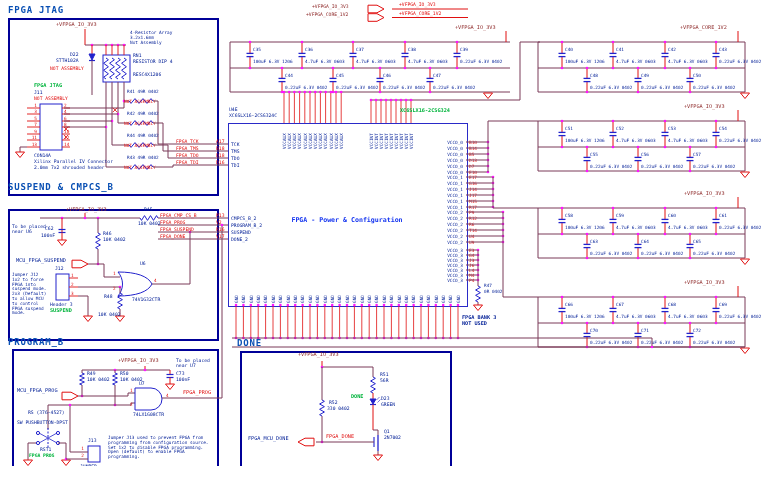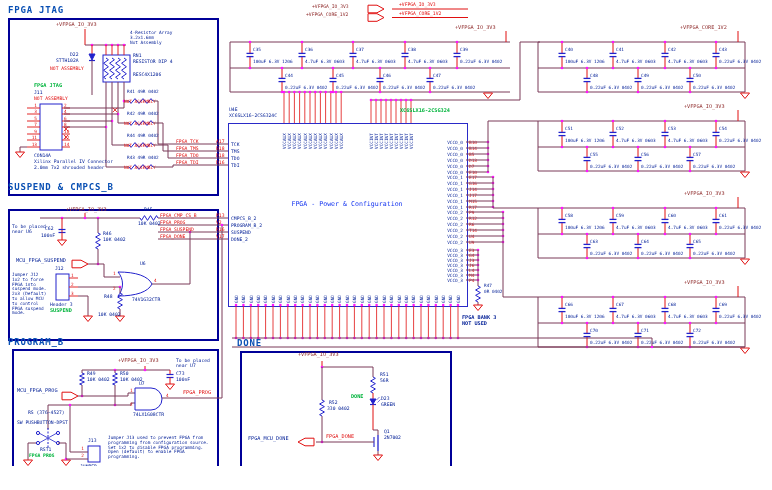--- a/index.html
+++ b/index.html
@@ -8,21 +8,21 @@
   #sch{position:absolute;left:0;top:0;z-index:1;}
   .box{position:absolute;border:2px solid #000098;background:transparent;z-index:0;}
   .fbox{position:absolute;border:1.5px solid #2a2ac8;background:transparent;z-index:0;}
   .lbl{position:absolute;z-index:3;white-space:pre;color:#001e96;}
   .t4{font-size:4.4px;line-height:4.8px;}
   .t45{font-size:4.7px;line-height:5.1px;}
   .t5{font-size:5.2px;line-height:5.8px;}
   .t6{font-size:6.6px;line-height:7px;}
   .title{font-size:9px;font-weight:bold;letter-spacing:.8px;color:#0a50b4;}
   .navy{color:#001e96;} .red{color:#e01010;} .maroon{color:#8f2b2b;}
-  .green{color:#00b43c;font-weight:bold;} .cap{color:#1535f0;font-weight:normal;}
+  .green{color:#00b43c;font-weight:bold;} .cap{color:#1535f0;font-weight:bold;margin-top:16px;}
   .b{font-weight:bold;}
   .ctr{text-align:center;}
   
   text{font-family:"DejaVu Sans Mono",monospace;}
   .s4{font-size:4.4px;} .s45{font-size:4.7px;} .s5{font-size:5.2px;}
   .fnavy{fill:#001e96;} .fred{fill:#e01010;} .fmaroon{fill:#8f2b2b;}
 </style>
 </head>
 <body>
 

